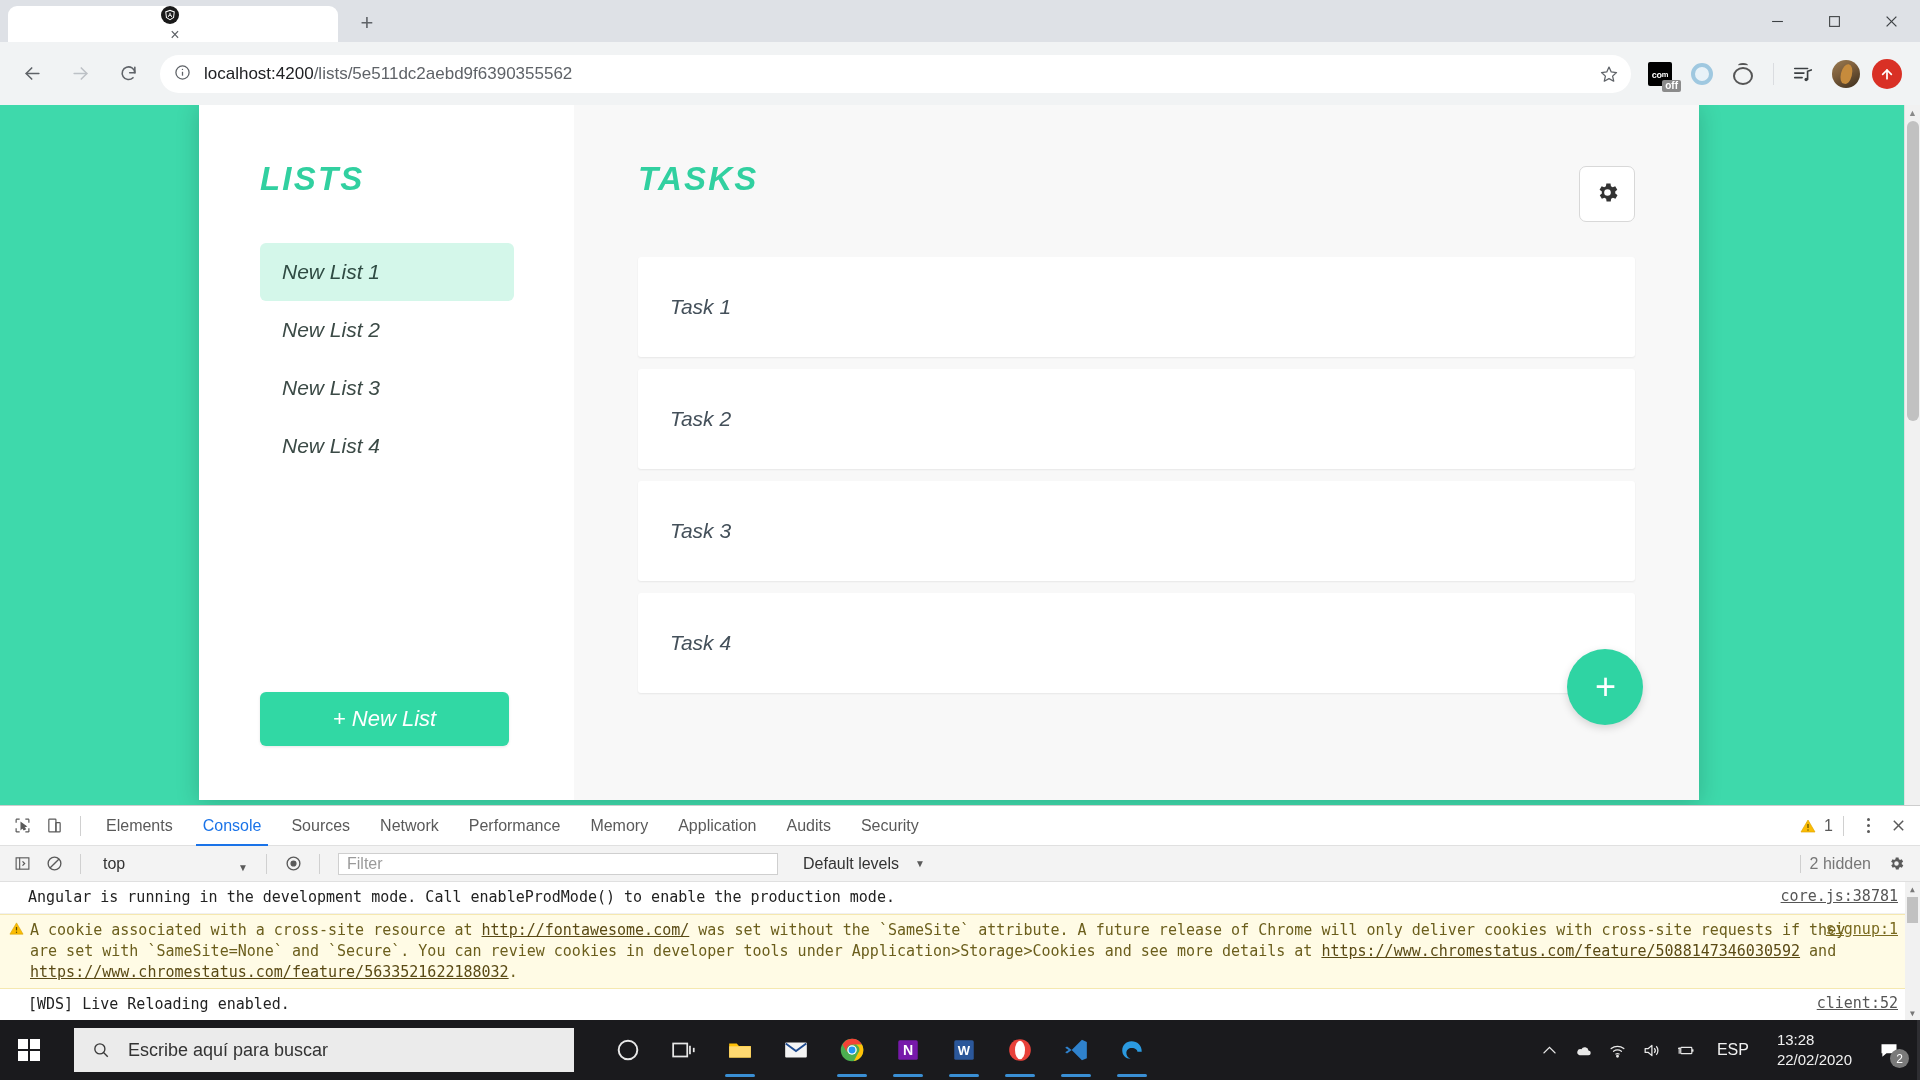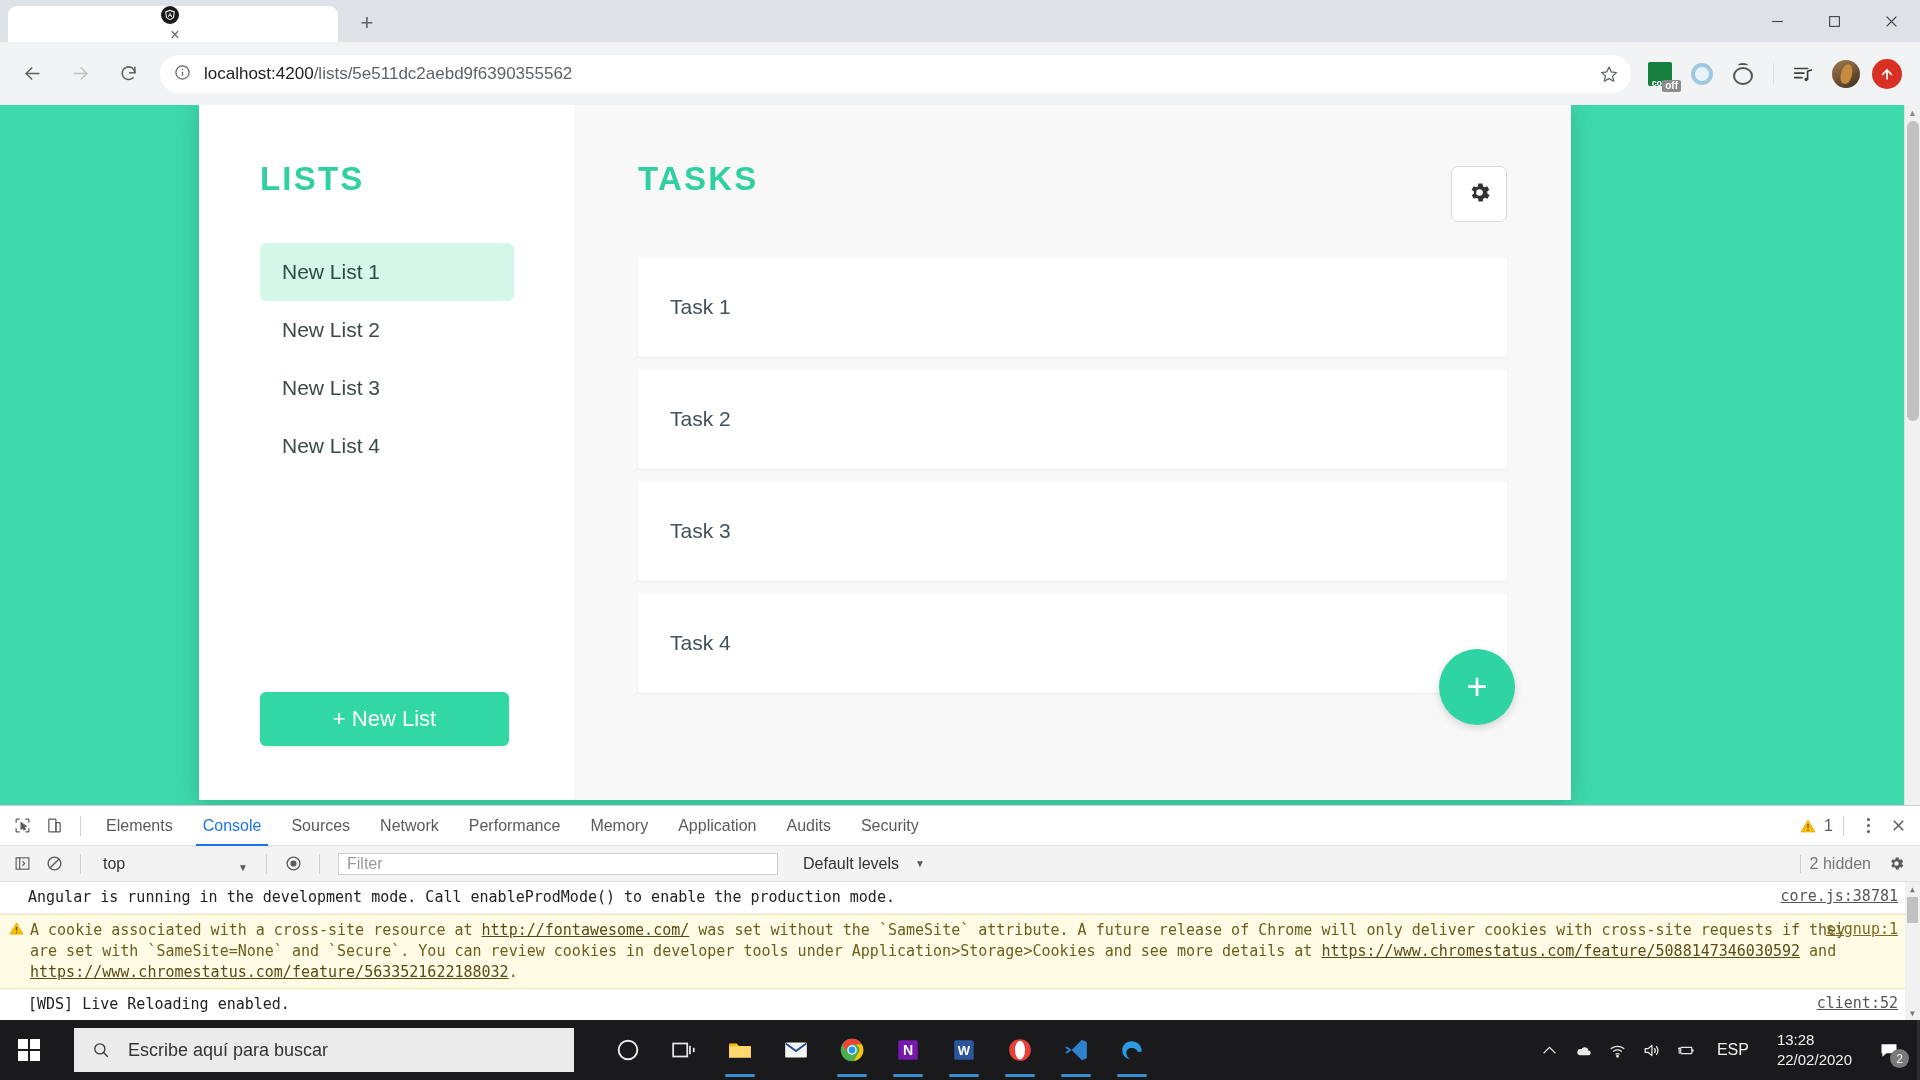--- a/index.html
+++ b/index.html
@@ -69,23 +69,23 @@
   .omni-info { width: 20px; height: 20px; flex: 0 0 auto; margin-right: 10px; color: #5f6368; }
   .omni-info svg { width: 17px; height: 17px; display: block; }
   .omni-url { flex: 1 1 auto; font-size: 17px; color: #202124; white-space: nowrap; overflow: hidden; }
   .omni-url .host { color: #202124; }
   .omni-url .path { color: #5f6368; }
   .omni-star { width: 28px; height: 28px; flex: 0 0 auto; display: flex; align-items: center; justify-content: center; color: #5f6368; }
   .omni-star svg { width: 18px; height: 18px; }
   .ext-row { display: flex; align-items: center; flex: 0 0 auto; }
   .ext { width: 30px; height: 30px; margin: 0 6px; position: relative; display: flex; align-items: center; justify-content: center; flex:0 0 auto;}
   .ext-com {
-    width: 24px; height: 24px; background: #15803d; border-radius: 2px;
+    width: 24px; height: 24px; background: #000000; border-radius: 2px;
     color: #fff; font-size: 9px; font-weight: bold; display: flex;
-    align-items: flex-start; justify-content: center; padding-top: 16px; letter-spacing: -.3px;
+    align-items: flex-start; justify-content: center; padding-top: 8px; letter-spacing: -.3px;
   }
   .ext-off {
     position: absolute; bottom: -3px; right: -6px; background: #8b8b8b; color: #fff;
     font-size: 10px; font-weight: bold; border-radius: 2px; padding: 0px 3px 1px;
   }
   .ext-circle-blue {
     width: 22px; height: 22px; border-radius: 50%;
     border: 4px solid #9fc8e0; background: #e8f2f8;
   }
   .ext-tomato { width: 22px; height: 22px; position: relative; }
@@ -116,23 +116,24 @@
     background: #3ed9ab; overflow: hidden;
   }
   .page-scrollbar {
     position: absolute; right: 0; top: 0; width: 16px; height: 700px;
     background: #f1f1f1; border-left: 1px solid #e0e0e0;
   }
   .sb-arrow { height: 16px; display:flex; align-items:center; justify-content:center; color:#8a8a8a; font-size:9px; }
   .sb-thumb { position: absolute; top: 16px; left: 2px; width: 12px; height: 300px; background: #c1c1c1; border-radius: 6px; }
 
   .appcard {
-    position: absolute; left: 199px; top: 0px; width: 1372px; height: 695px;
+    position: absolute; left: 199px; top: 0px; width: 1500px; height: 695px;
     background: #ffffff; display: flex;
     box-shadow: 0 3px 22px rgba(0,0,0,.18);
+    font-style: italic;
   }
   .lists-pane {
     width: 375px; flex: 0 0 375px; background: #ffffff;
     padding: 55px 0 0 0; position: relative;
   }
   .pane-title {
     font-size: 33px; font-weight: bold; color: #31d0a0; letter-spacing: 2.2px;
     padding-left: 61px;
   }
   .lists-items { margin-top: 45px; }

